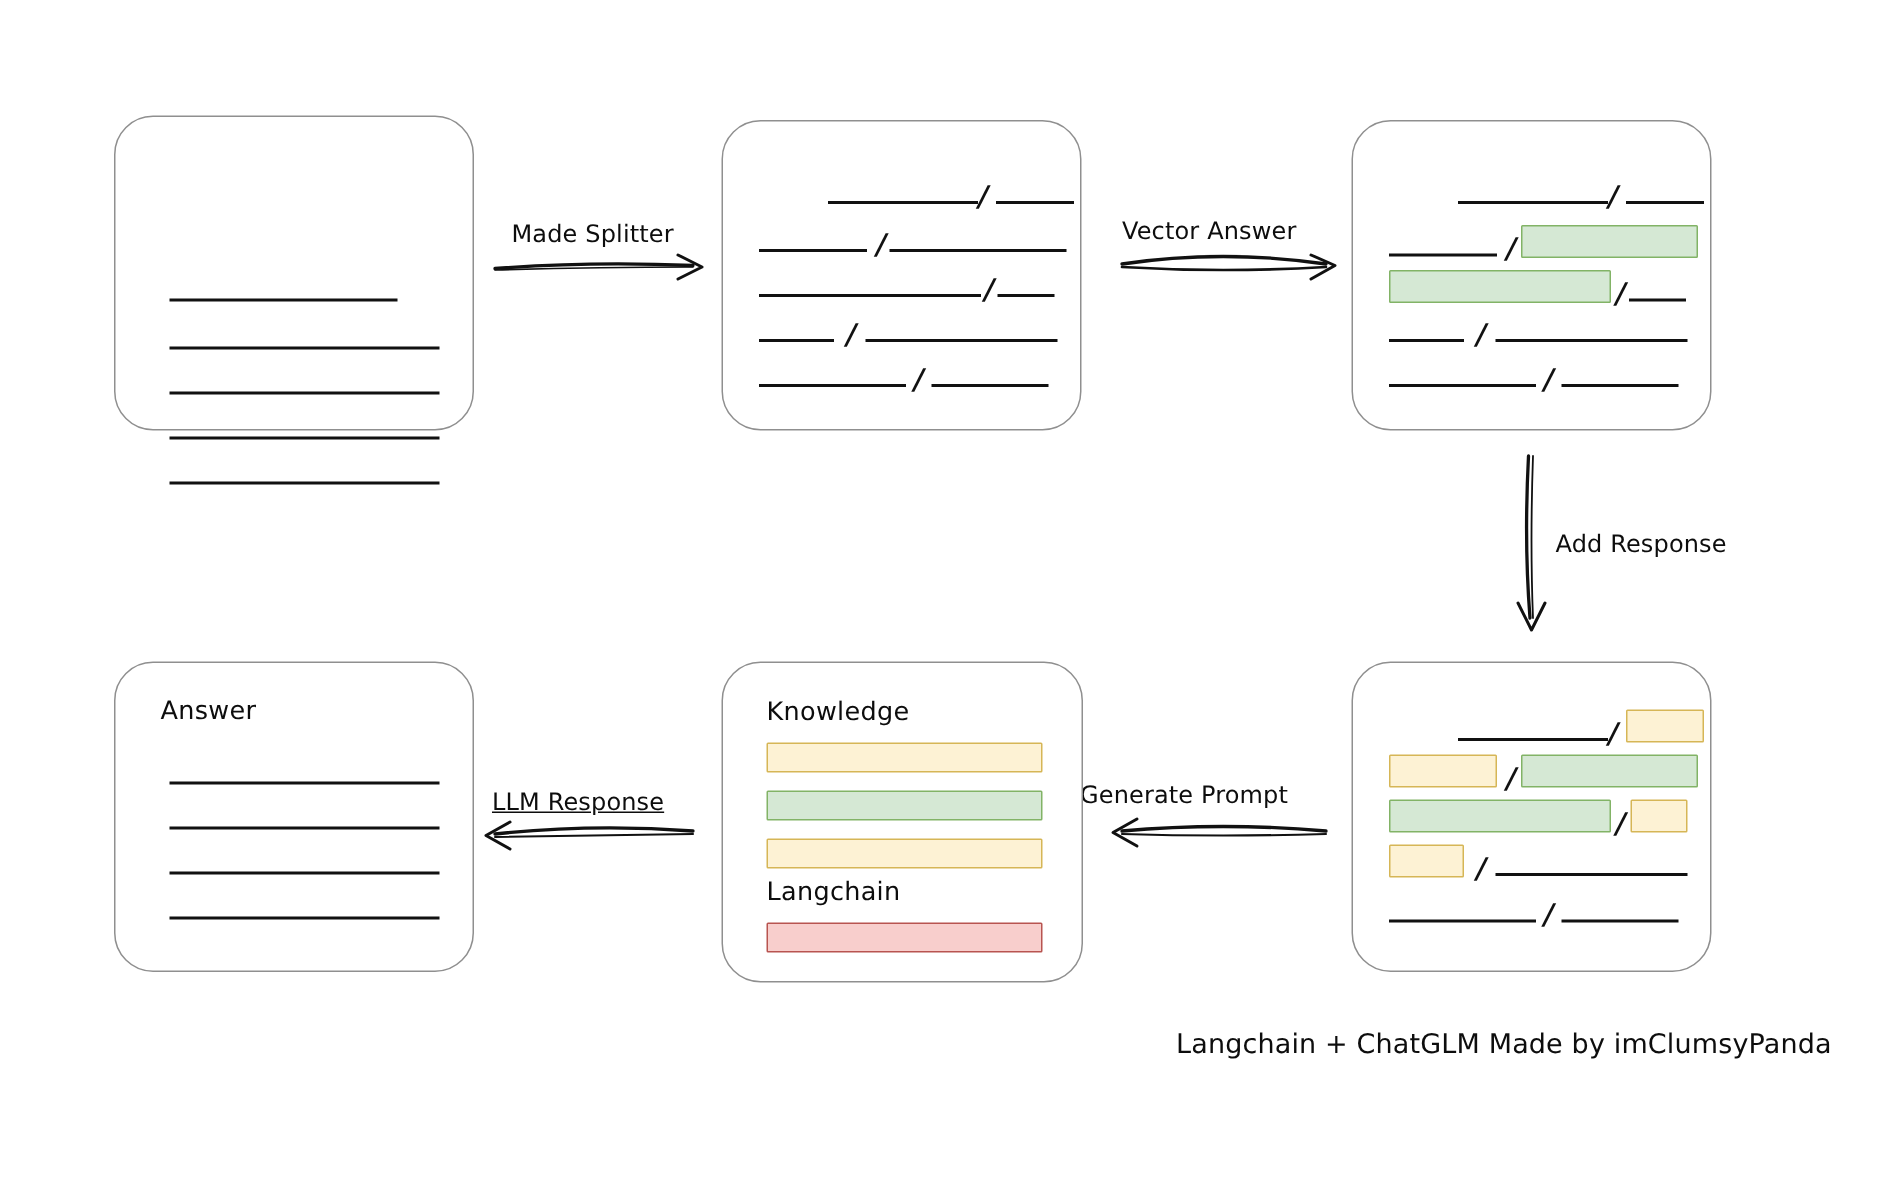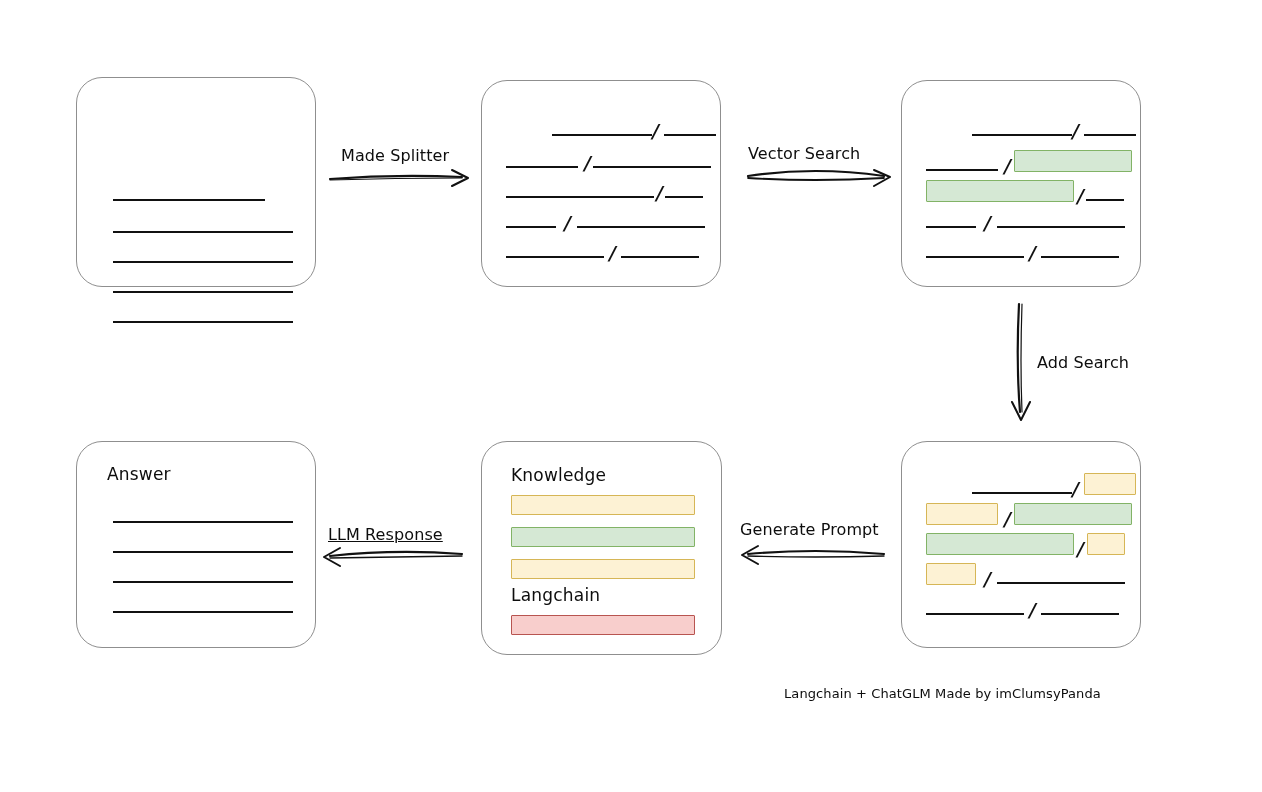--- a/index.html
+++ b/index.html
@@ -91,21 +91,21 @@
     font-size:16px;
     color:#0d0d0d;
     white-space:nowrap;
     letter-spacing:.1px;
   }
 
   
   .footer{
     position:absolute;
     font-family:"DejaVu Sans", sans-serif;
-    font-size:13px;
+    font-size:18px;
     color:#0d0d0d;
     white-space:nowrap;
     letter-spacing:.1px;
   }
 
   svg.arrows{position:absolute;left:0;top:0;width:1262px;height:792px;pointer-events:none;}
 </style>
 </head>
 <body>
 
@@ -138,23 +138,23 @@
     </g>
 
     <g>
       <path d="M462 554 Q395 549 330 556" fill="none" stroke="#111" stroke-width="2.2" stroke-linecap="round"></path>
       <path d="M462 556 Q395 557 330 558" fill="none" stroke="#111" stroke-width="1.4" stroke-linecap="round"></path>
       <path d="M340 548 L324 557 L340 566" fill="none" stroke="#111" stroke-width="2" stroke-linejoin="round" stroke-linecap="round"></path>
     </g>
   </svg>
 
   <div class="edge-label" style="left:341px;top:146px;">Made Splitter</div>
-  <div class="edge-label" style="left:748px;top:144px;">Vector Search</div>
-  <div class="edge-label" style="left:1037px;top:353px;">Add Search</div>
-  <div class="edge-label" style="left:740px;top:520px;">Generate Prompt</div>
+  <div class="edge-label" style="left:748px;top:144px;">Vector Answer</div>
+  <div class="edge-label" style="left:1037px;top:353px;">Add Response</div>
+  <div class="edge-label" style="left:720px;top:520px;">Generate Prompt</div>
   <div class="edge-label" style="left:328px;top:525px;text-decoration:underline;">LLM Response</div>
 
   <div class="card" style="left:76px;top:77px;width:240px;height:210px;">
     <div class="rows">
       <div class="row" style="left:36px;top:110px;">
         <span class="seg" style="width:152px;"></span>
       </div>
       <div class="row" style="left:36px;top:142px;">
         <span class="seg" style="width:180px;"></span>
       </div>

